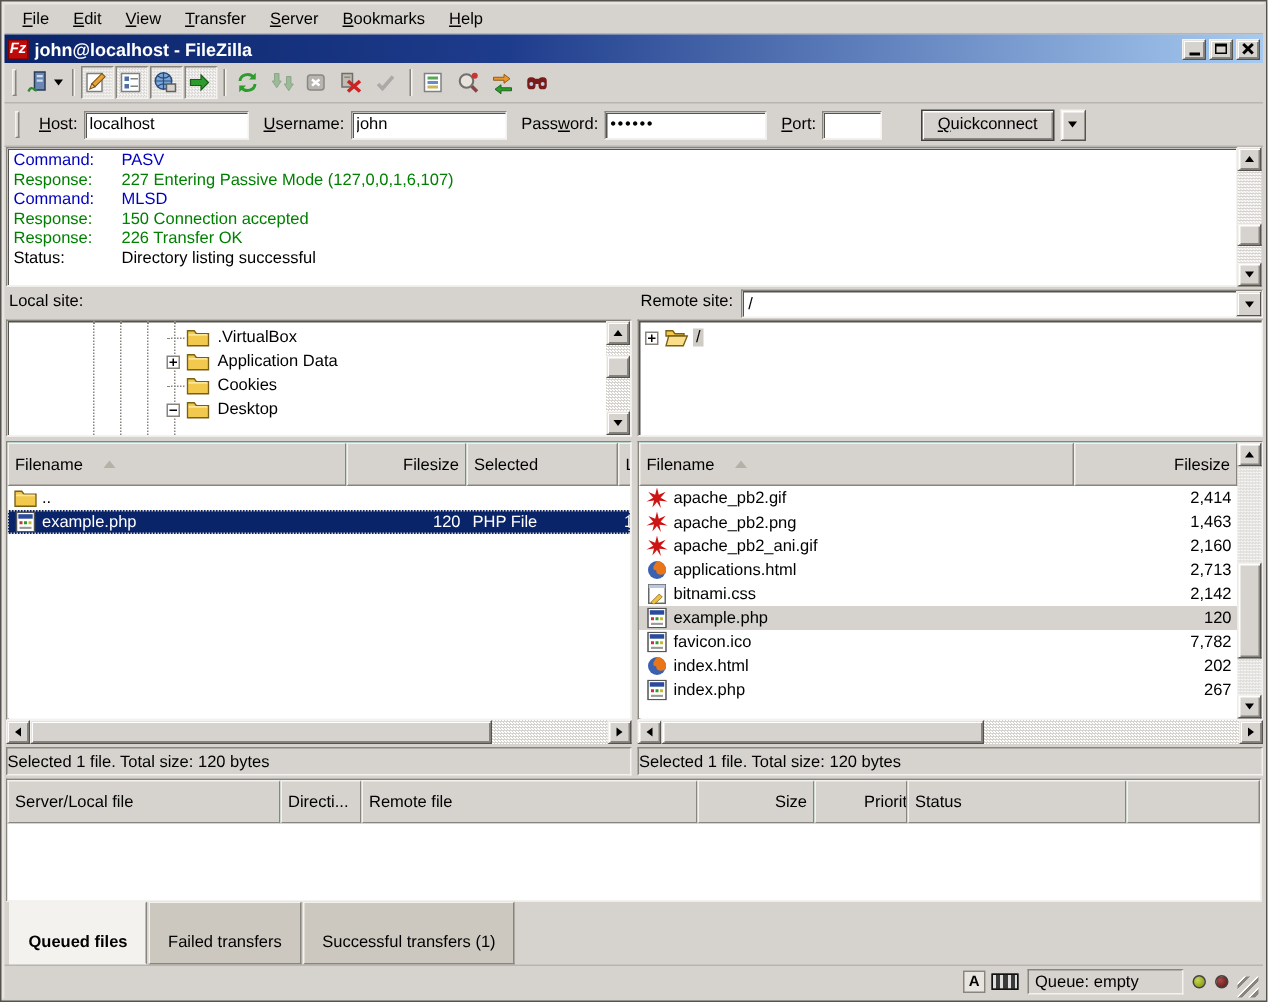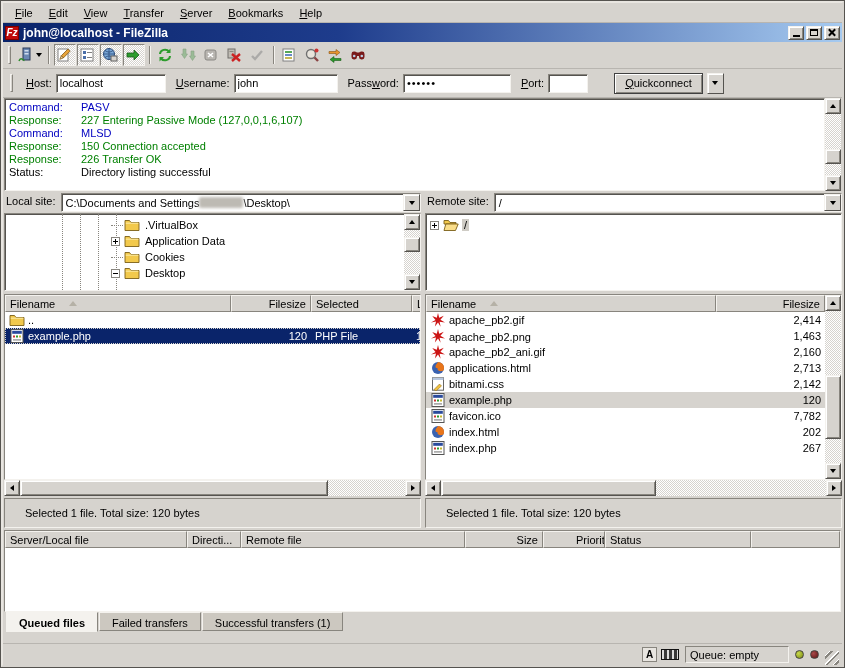--- a/index.html
+++ b/index.html
@@ -99,46 +99,46 @@
   .expander:before { content:""; position:absolute; left:1px; right:1px; top:3px; height:1px; background:#000; }
   .expander.plus:after { content:""; position:absolute; top:1px; bottom:1px; left:3px; width:1px; background:#000; }
   .hstub { width:12px; border-top:1px dotted #88857e; margin-right:1px; }
   .tree-label { padding:0 2px; white-space:nowrap; }
   .tree-label.selected { background:#cfccc5; }
   .ficon { width:16px; height:14px; flex:none; margin-right:3px; }
   .ficon svg { width:16px; height:14px; display:block; }
 
   .list { height:186px; flex:none; display:flex; margin-top:3px; }
   .list-main { flex:1 1 auto; display:flex; flex-direction:column; overflow:hidden; }
-  .hdr-row { height:17px; flex:none; display:flex; background:#14b8a6; }
+  .hdr-row { height:29px; flex:none; display:flex; background:#14b8a6; }
   .hdr-cell { flex:none; display:flex; align-items:center; padding:0 4px; background:#d6d3ce; border:1px solid;
               border-color:#f4f2ee #88857e #88857e #f4f2ee; overflow:hidden; white-space:nowrap; }
   .hdr-cell.num { justify-content:flex-end; }
   .hdr-cell .tri-up-s { margin-left:14px; }
   .list-body { flex:1 1 auto; background:#fff; overflow:hidden; }
   .frow { height:16px; display:flex; align-items:center; white-space:nowrap; }
   .fcell { flex:none; overflow:hidden; padding:0 4px; }
   .fcell.num { text-align:right; }
   .frow.sel-active { background:#0a246a; color:#fff; outline:1px dotted #d6d3ce; outline-offset:-1px; }
   .frow.sel-inactive { background:#d6d3ce; }
   
   .lcol-0{width:226px;} .lcol-1{width:80px;} .lcol-2{width:101px;} .lcol-3{width:40px;}
   .rcol-0{width:290px;} .rcol-1{width:109px;}
   .qcol-0{width:182px;} .qcol-1{width:54px;} .qcol-2{width:224px;} .qcol-3{width:78px;} .qcol-4{width:62px;padding-left:32px;} .qcol-5{width:146px;} .qcol-6{flex:1 1 auto;}
 
-  .pane-status { height:30px; flex:none; margin-top:2px; display:flex; align-items:center; padding:0 20px;
+  .pane-status { height:19px; flex:none; margin-top:2px; display:flex; align-items:center; padding:0 0;
                  background:#d6d3ce; border:1px solid; border-color:#88857e #f4f2ee #f4f2ee #88857e; }
 
   
   #queue { flex:none; height:82px; margin:2px 1px 0 1px; display:flex; flex-direction:column;
            background:#fff; border:1px solid; border-color:#88857e #f4f2ee #f4f2ee #88857e; box-shadow:inset 1px 1px 0 #55534f; }
   #queue-body { flex:1 1 auto; background:#fff; }
   
   #tabs { flex:none; height:21px; display:flex; align-items:flex-start; padding-left:3px; }
-  .tab { height:19px; padding:4px 12px; background:#ccc8c0; border:1px solid;
+  .tab { height:19px; padding:20px 12px; background:#ccc8c0; border:1px solid;
          border-color:#f4f2ee #88857e #88857e #f4f2ee; margin-right:1px; white-space:nowrap; }
   .tab.active { background:#f4f2ee; font-weight:bold; border-bottom-color:#f4f2ee; height:20px; }
   #filler { flex:1 1 auto; }
 
   
   #statusbar { flex:none; height:22px; border-top:1px solid #b8b5b0; display:flex; align-items:center; padding:0 3px; }
   #sb-spacer { flex:1 1 auto; }
   #ascii-ind { width:15px; height:15px; flex:none; display:flex; align-items:center; justify-content:center;
                font-weight:bold; font-size:10px; background:#e8e5e0; border:1px solid #88857e; }
   #enc-ind { width:18px; height:11px; flex:none; margin-left:4px; background:#3a3a3a; border:1px solid #111;
@@ -354,28 +354,20 @@
           <span class="tri-down"></span>
         </div>
     </div>
   </div>
 
   <div id="panes">
 
     <div id="local-pane" class="pane">
       <div class="site-row">
         <span class="site-label">Local site:</span>
-        <span class="combo">
-          <span>C:\Documents and Settings</span>
-            <span class="blur-box"></span>
-            <span>\Desktop\</span>
-          <span class="combo-arrow">
-              <span class="tri-down"></span>
-            </span>
-        </span>
       </div>
       <div class="tree sunken">
         <div class="tree-body" id="local-tree">
           <div class="vguide" style="left:57px;"></div>
           <div class="vguide" style="left:75px;"></div>
           <div class="vguide" style="left:93px;"></div>
           <div class="vguide" style="left:111px;"></div>
         <div class="tree-row">
               <span style="width:106px;flex:none;"></span>
               <span class="hstub"></span>

